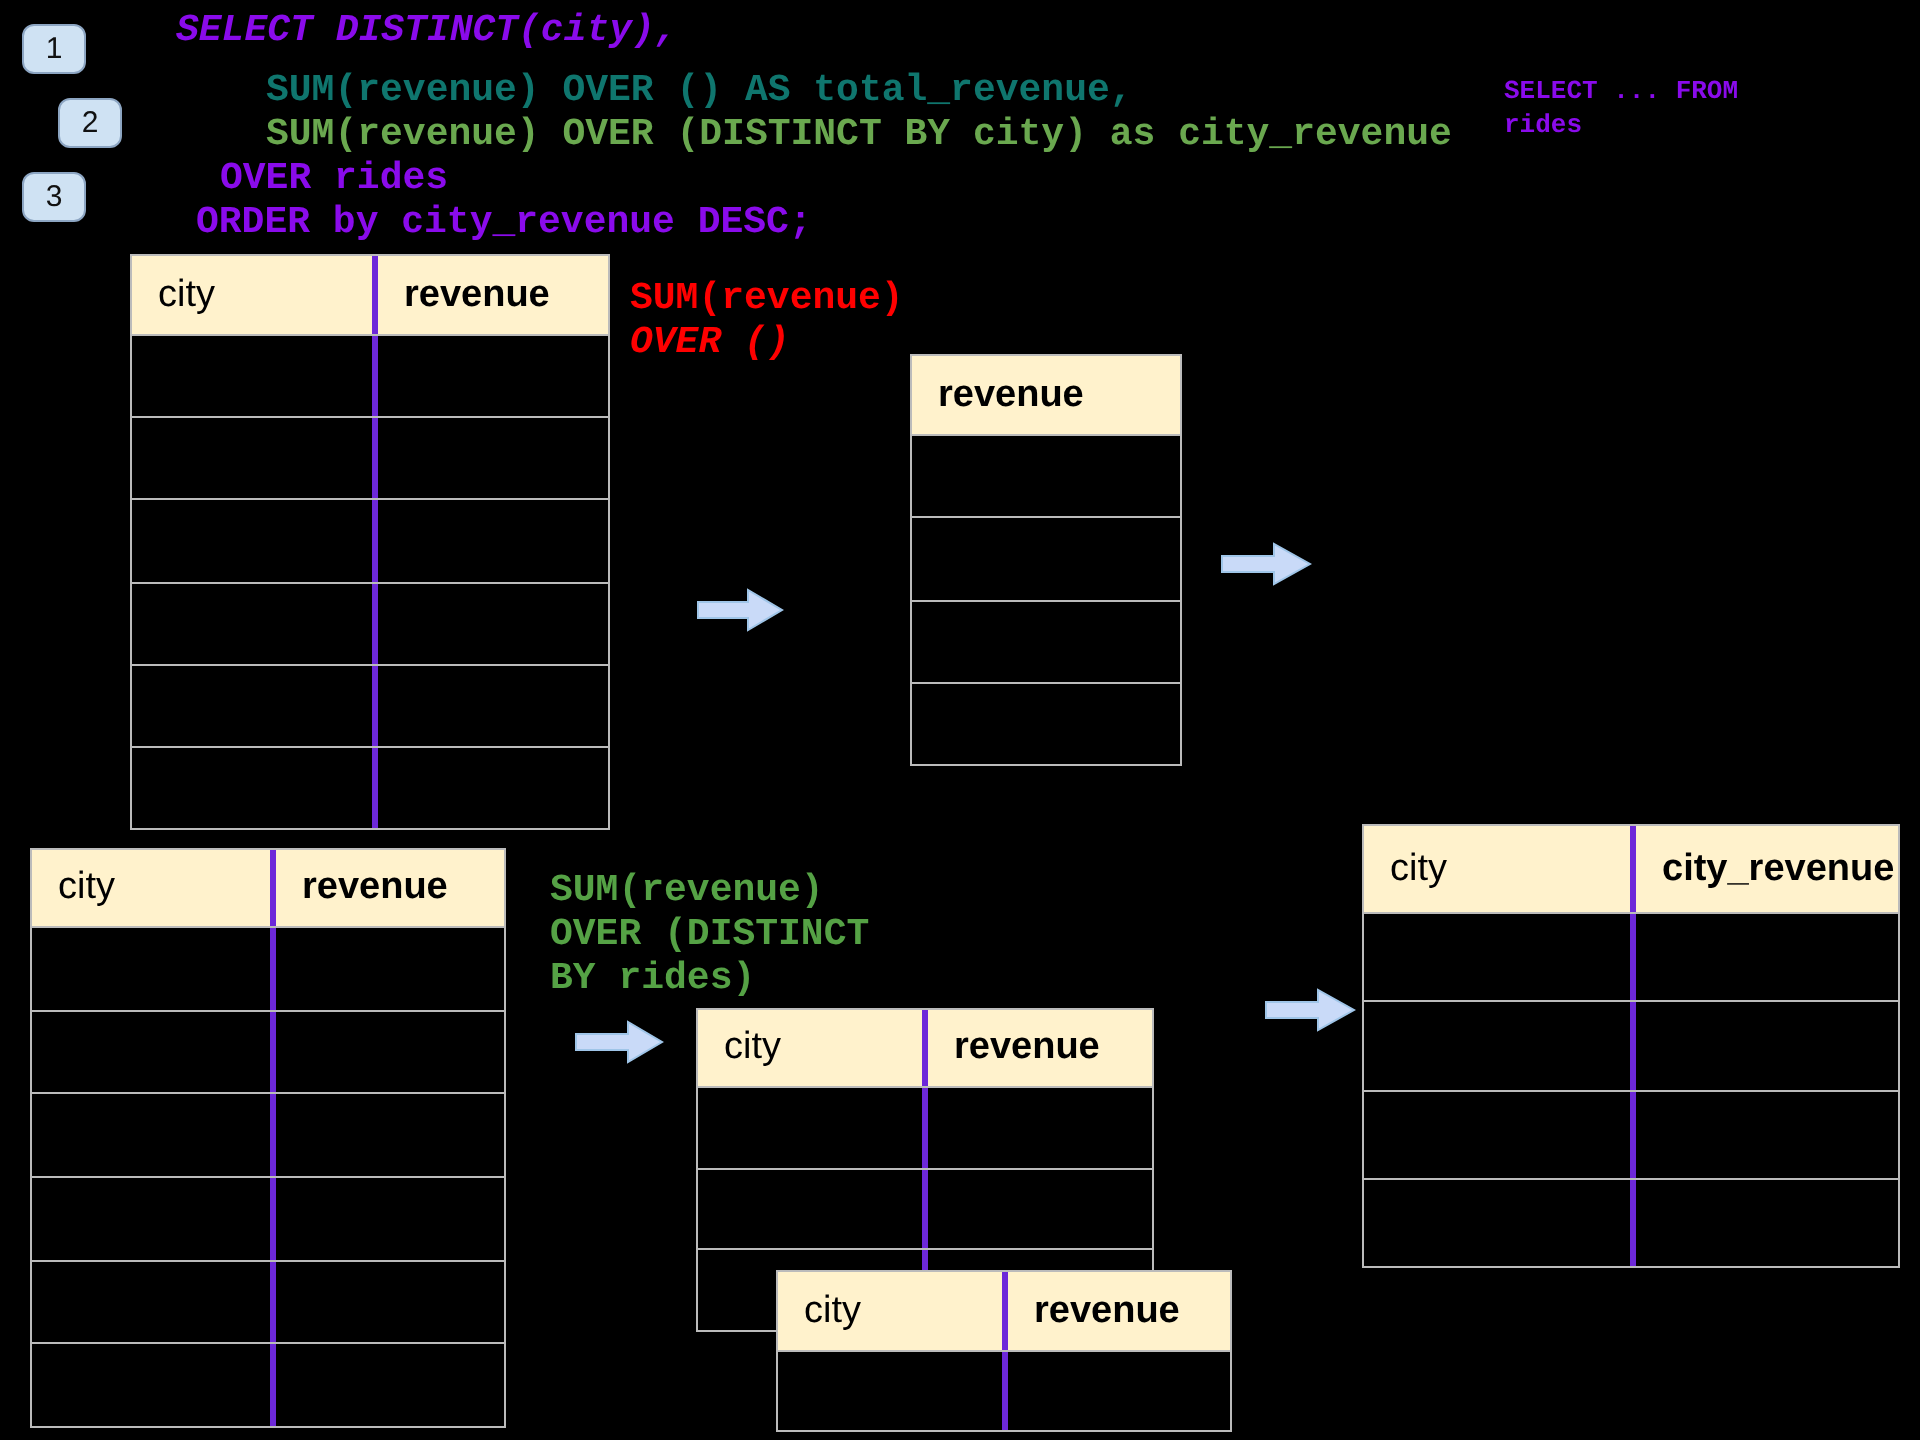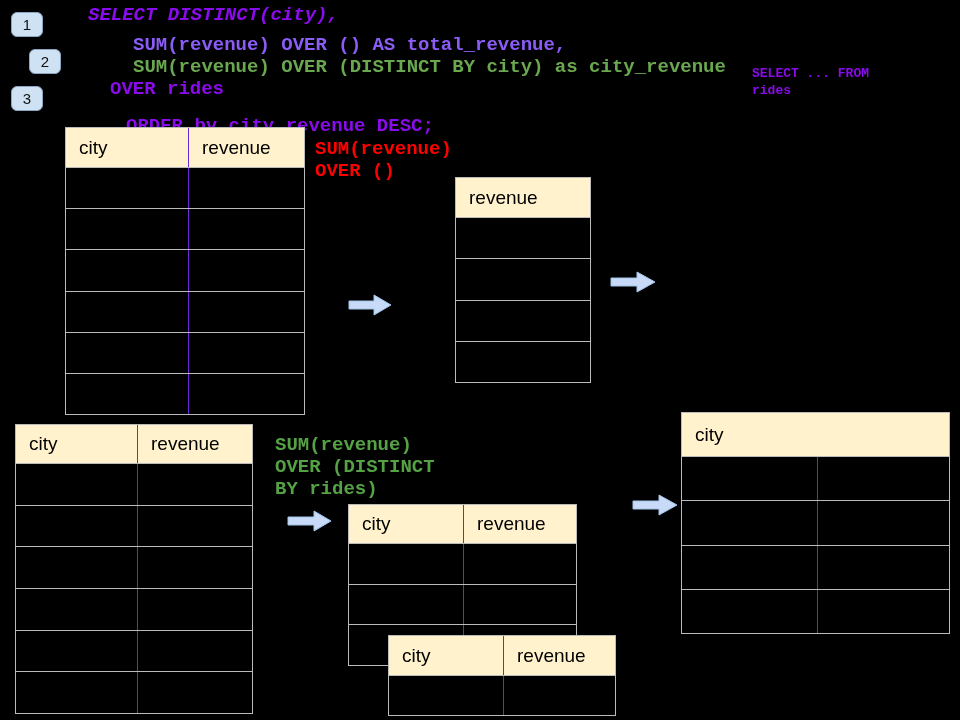--- a/index.html
+++ b/index.html
@@ -11,64 +11,64 @@
     position:absolute;
     font-family:"Liberation Mono",monospace;
     font-weight:bold;font-size:19px;line-height:22px;white-space:pre;
   }
   .note{
     position:absolute;
     font-family:"Liberation Mono",monospace;
     font-weight:bold;font-size:13px;line-height:17px;white-space:pre;
   }
   .purple{color:#8A0BEB;}
-  .red{color:#8b5cf6;}
+  .red{color:#0f766e;}
   .green{color:#6AA84F;}
   .lred{color:#FF0000;}
   .lgreen{color:#55A245;}
   .badge{
     position:absolute;width:30px;height:23px;
     background:#CFE2F3;border:1px solid #8CA5C2;border-radius:6px;
     color:#111;font-family:"Liberation Sans",sans-serif;font-size:15px;
     display:flex;align-items:center;justify-content:center;
   }
   .tbl{
     position:absolute;box-sizing:border-box;
     border:1px solid #BBBBBB;background:#000;
     display:flex;flex-direction:column;
   }
   .trow{display:flex;box-sizing:border-box;border-bottom:1px solid #BBBBBB;flex:1 1 auto;min-height:0;}
   .trow:last-child{border-bottom:none;}
   .thead{flex:0 0 auto;}
-  .tcell{box-sizing:border-box;border-right:1px solid #6d28d9;flex:0 0 auto;}
-  .tcell:last-child{border-right:none;flex:1 1 auto;}
+  .tcell{box-sizing:border-box;border-right:3px solid #6d28d9;flex:0 0 auto;}
+  .tcell:last-child{border-right:none;flex:1 1 auto;font-weight:bold;}
   .th{
     background:#FFF2CC;color:#000;
     font-family:"Liberation Sans",sans-serif;font-size:19px;
     display:flex;align-items:center;padding-left:13px;
   }
   .arrow{position:absolute;}
 </style>
 </head>
 <body>
 
 <div class="badge" style="left:11px;top:12px;">1</div>
 <div class="badge" style="left:29px;top:49px;">2</div>
 <div class="badge" style="left:11px;top:86px;">3</div>
 
 <div class="code purple" style="left:88px;top:4px;font-style:italic;">SELECT DISTINCT(city),</div>
 <div class="code red" style="left:133px;top:34px;">SUM(revenue) OVER () AS total_revenue,</div>
 <div class="code green" style="left:133px;top:56px;">SUM(revenue) OVER (DISTINCT BY city) as city_revenue</div>
 <div class="code purple" style="left:110px;top:78px;">OVER rides</div>
-<div class="code purple" style="left:126px;top:100px;margin-top:15px;">ORDER by city_revenue DESC;</div>
-
-<div class="note purple" style="left:752px;top:37px;width:130px;white-space:normal;margin-top:28px;">SELECT ... FROM rides</div>
+<div class="code purple" style="left:98px;top:100px;">ORDER by city_revenue DESC;</div>
+
+<div class="note purple" style="left:752px;top:37px;width:130px;white-space:normal;">SELECT ... FROM rides</div>
 
 <div class="code lred" style="left:315px;top:138px;">SUM(revenue)</div>
-<div class="code lred" style="left:315px;top:160px;">OVER ()</div>
+<div class="code lred" style="left:315px;top:160px;font-style:italic;">OVER ()</div>
 
 <div class="code lgreen" style="left:275px;top:434px;">SUM(revenue)</div>
 <div class="code lgreen" style="left:275px;top:456px;">OVER (DISTINCT</div>
 <div class="code lgreen" style="left:275px;top:478px;">BY rides)</div>
 
 <div class="tbl" style="left:65px;top:127px;width:240px;height:288px;">
   <div class="trow thead" style="height:40px;">
     <div class="tcell th" style="width:123px;">city</div>
     <div class="tcell th">revenue</div>
   </div>
@@ -173,20 +173,21 @@
   </div>
   <div class="trow">
       <div class="tcell" style="width:115px;"></div>
       <div class="tcell"></div>
     </div>
 </div>
 
 <div class="tbl" style="left:681px;top:412px;width:269px;height:222px;">
   <div class="trow thead" style="height:44px;">
     <div class="tcell th" style="width:136px;">city</div>
+    <div class="tcell th">city_revenue</div>
   </div>
   <div class="trow">
       <div class="tcell" style="width:136px;"></div>
       <div class="tcell"></div>
     </div>
   <div class="trow">
       <div class="tcell" style="width:136px;"></div>
       <div class="tcell"></div>
     </div>
   <div class="trow">

